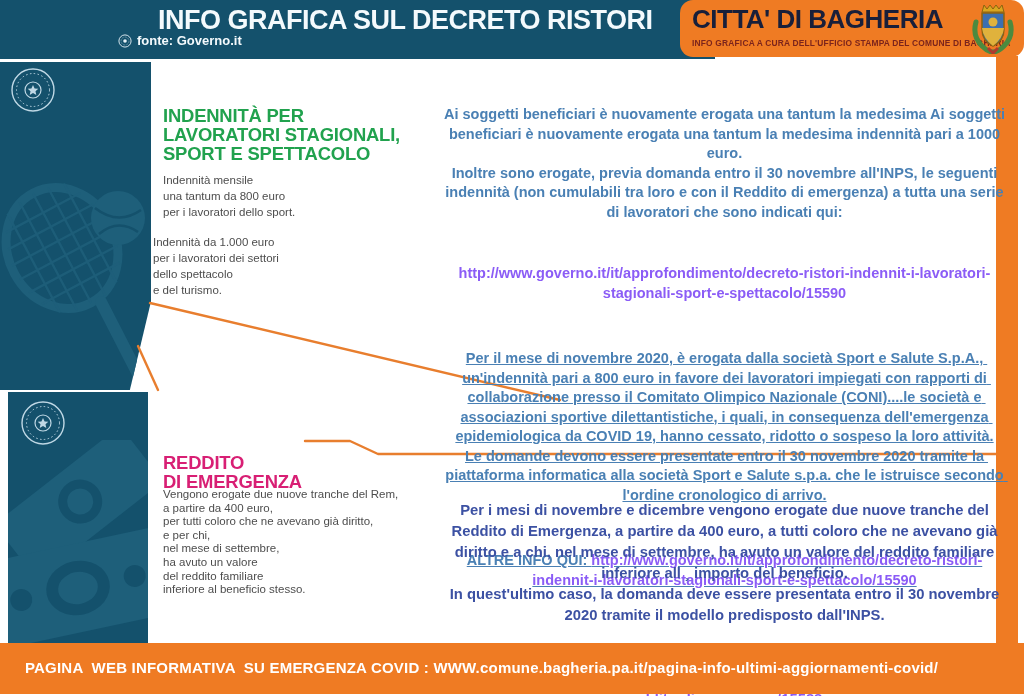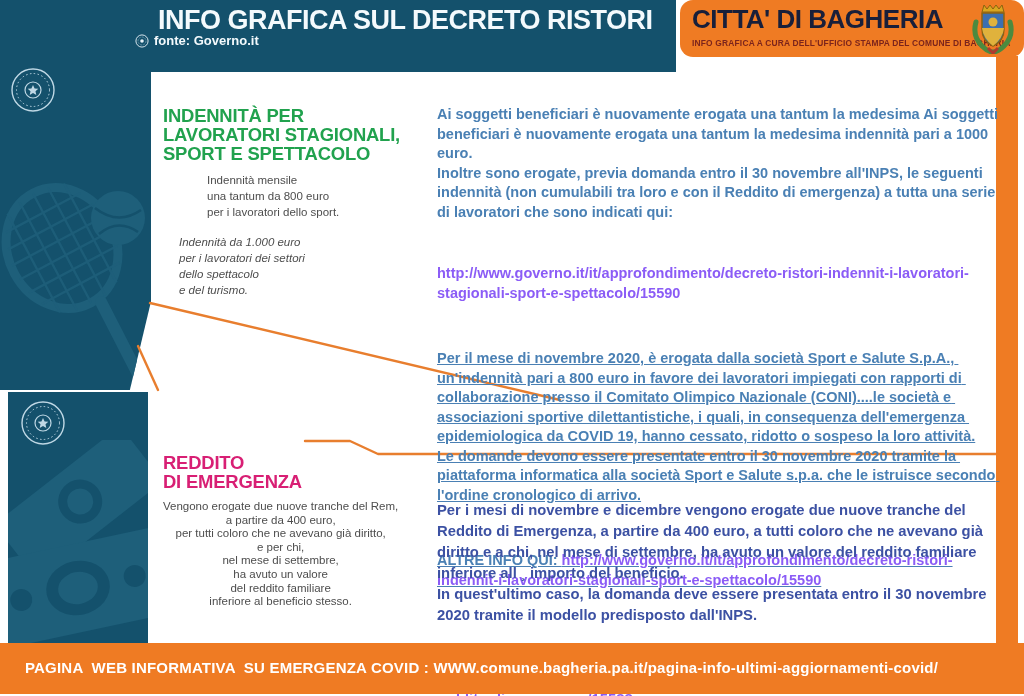--- a/index.html
+++ b/index.html
@@ -1,22 +1,22 @@
 <!DOCTYPE html>
 <html><head>
 <meta charset="utf-8">
 <style>
   html,body{margin:0;padding:0;background:#e8e8e8;}
   .canvas{position:relative;width:1024px;height:696px;background:#ffffff;overflow:hidden;
           font-family:"Liberation Sans",sans-serif;}
   .abs{position:absolute;}
   
-  .header-bar{left:0;top:0;width:676px;height:72px;background:#14516C;}
+  .header-bar{left:0;top:0;width:676px;height:59px;background:#14516C;padding-left:39px;}
   .page-title{left:158px;top:5px;font-size:27px;font-weight:700;color:#F4FAFD;letter-spacing:-0.5px;white-space:nowrap;}
-  .source-row{left:135px;top:33px;display:flex;align-items:center;gap:5px;color:#F4FAFD;}
+  .source-row{left:118px;top:33px;display:flex;align-items:center;gap:5px;color:#F4FAFD;}
   .source-label{font-size:13px;font-weight:700;}
   
   .bagheria-banner{left:680px;top:0;width:344px;height:57px;background:#EF7B23;border-radius:13px;}
   .bagheria-title{left:12px;top:4px;font-size:26px;font-weight:700;color:#181F3A;letter-spacing:-0.5px;white-space:nowrap;}
   .bagheria-subtitle{left:12px;top:38px;font-size:8.4px;font-weight:700;color:#7B241C;letter-spacing:0.2px;white-space:nowrap;}
   .bagheria-crest{right:8px;top:2px;}
   
   .panel{background:#14516C;}
   .panel-sport{left:0;top:62px;width:151px;height:328px;
      clip-path:polygon(0 0,100% 0,100% 73%,86% 100%,0 100%);}
@@ -24,25 +24,25 @@
   .seal{position:absolute;left:10px;top:5px;}
   
   .right-accent-bar{left:996px;top:56px;width:22px;height:589px;background:#EF7B23;}
   .callout-lines{left:0;top:0;width:1024px;height:696px;pointer-events:none;}
   
   .h-green{left:163px;top:106px;font-size:19px;line-height:19px;font-weight:700;color:#21A24E;
            letter-spacing:-0.2px;white-space:pre-wrap;transform:scaleX(0.97);transform-origin:left top;}
   .h-magenta{left:163px;top:453px;font-size:19px;line-height:19px;font-weight:700;color:#D81F74;
            letter-spacing:-0.2px;white-space:pre-wrap;transform:scaleX(0.97);transform-origin:left top;}
   .left-body{font-size:11.5px;color:#4D4D4D;white-space:pre-wrap;}
-  .s1-l1{left:163px;top:172px;line-height:16px;margin-left:44px;}
-  .s1-l2{left:179px;top:234px;line-height:16px;font-style:italic;}
-  .s2-l1{left:163px;top:500px;line-height:13.6px;text-align:center;}
+  .s1-l1{left:163px;top:172px;line-height:16px;}
+  .s1-l2{left:153px;top:234px;line-height:16px;}
+  .s2-l1{left:163px;top:488px;line-height:13.6px;}
   
-  .right-col{width:575px;font-weight:700;white-space:pre-wrap;}
+  .right-col{width:575px;font-weight:700;white-space:pre-wrap;text-align:center;}
   .s1-right{left:437px;top:66px;font-size:14.5px;line-height:19.5px;color:#4A80B4;}
   .s2-right{left:437px;top:458px;font-size:14.8px;line-height:21px;color:#3C51A3;}
   .right-col p{margin:0;}
   .gap3{margin-top:3px !important;}
   .gap7{margin-top:7px !important;text-decoration:underline;}
   .lnk{color:#8b5cf6;text-decoration:none;font-weight:700;cursor:pointer;}
   
   .footer-bar{left:0;top:643px;width:1024px;height:51px;background:#EF7B23;}
   .footer-text{position:absolute;left:25px;top:16px;font-size:15px;font-weight:700;color:#ffffff;
                letter-spacing:0.2px;white-space:pre-wrap;}

